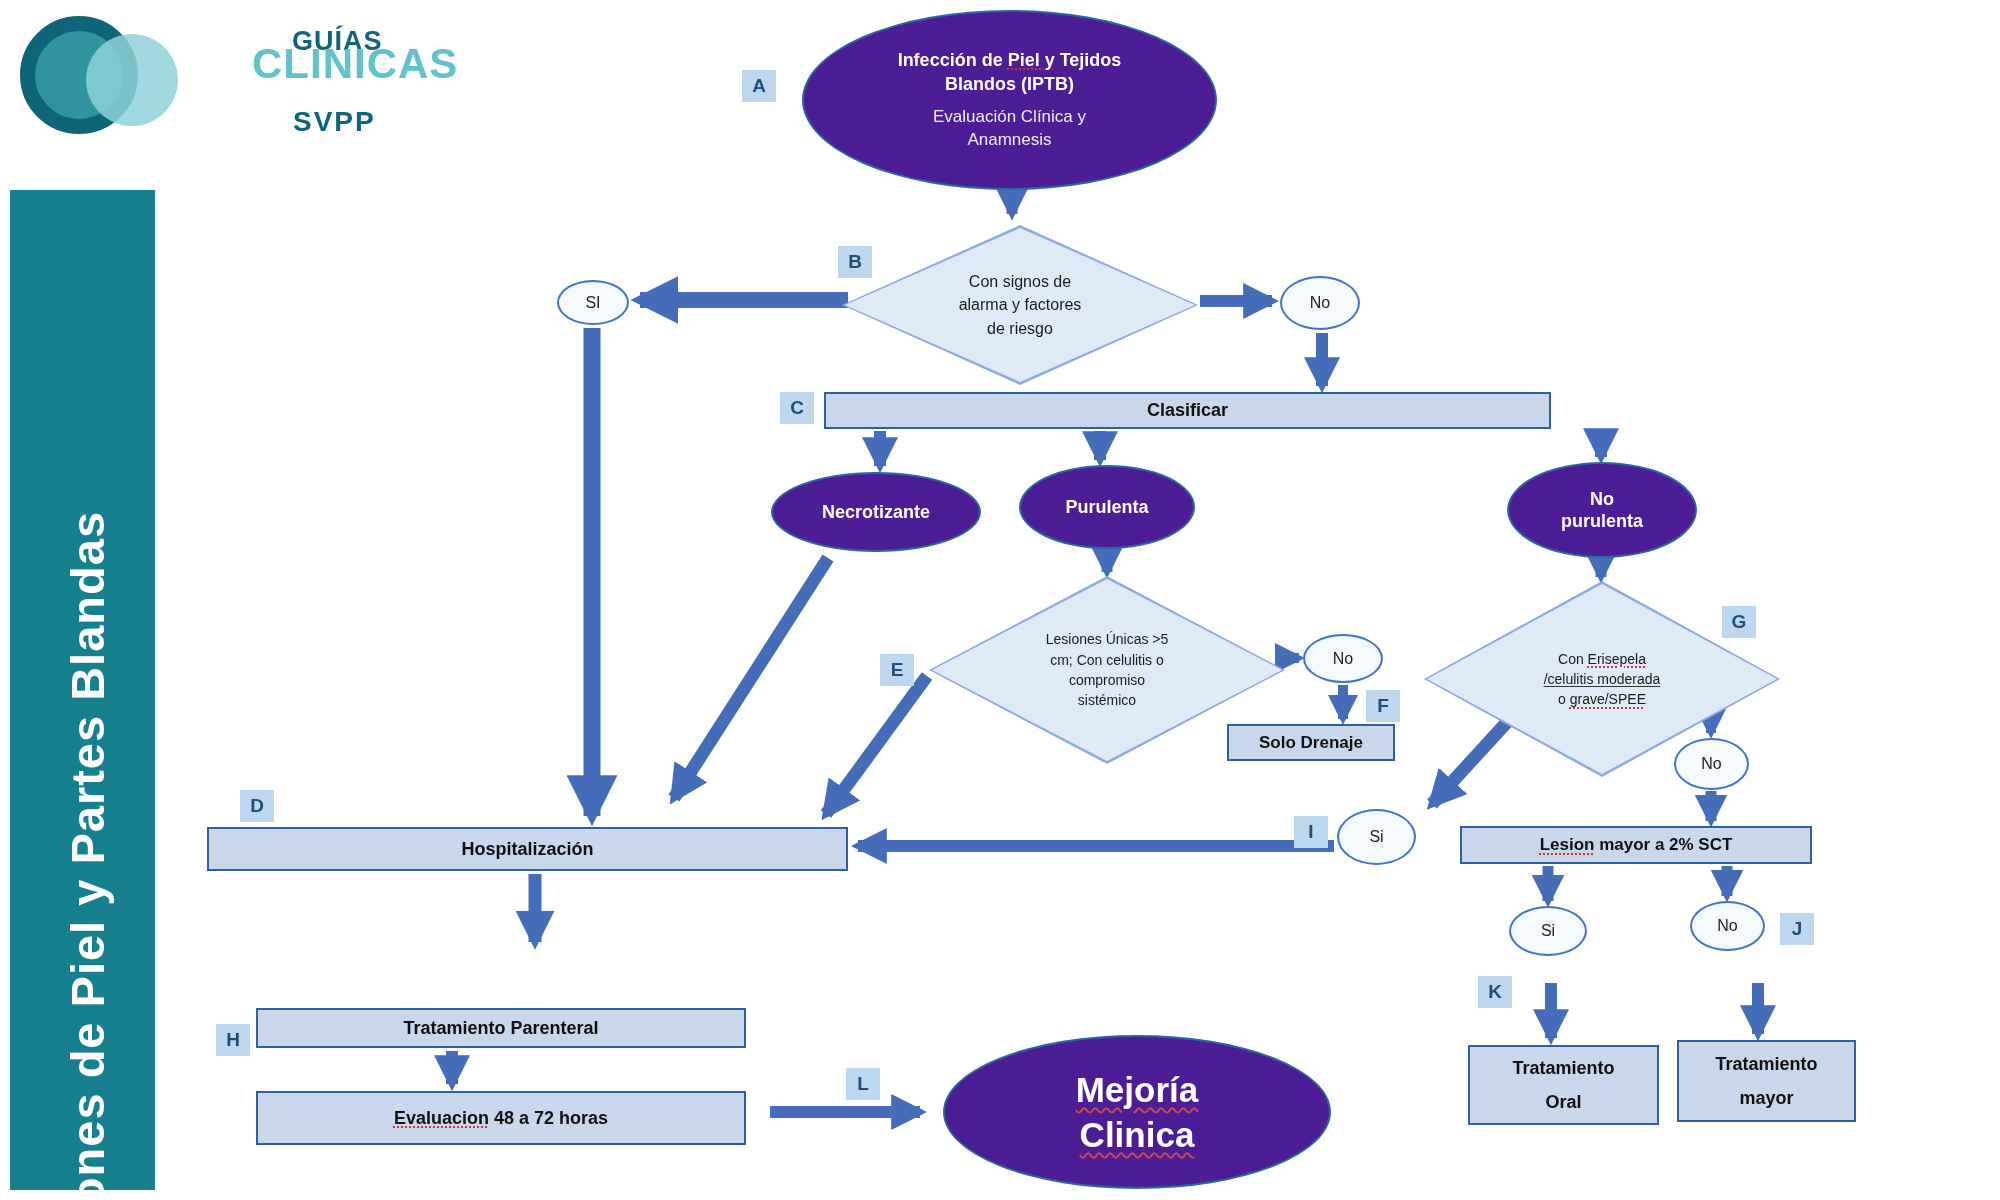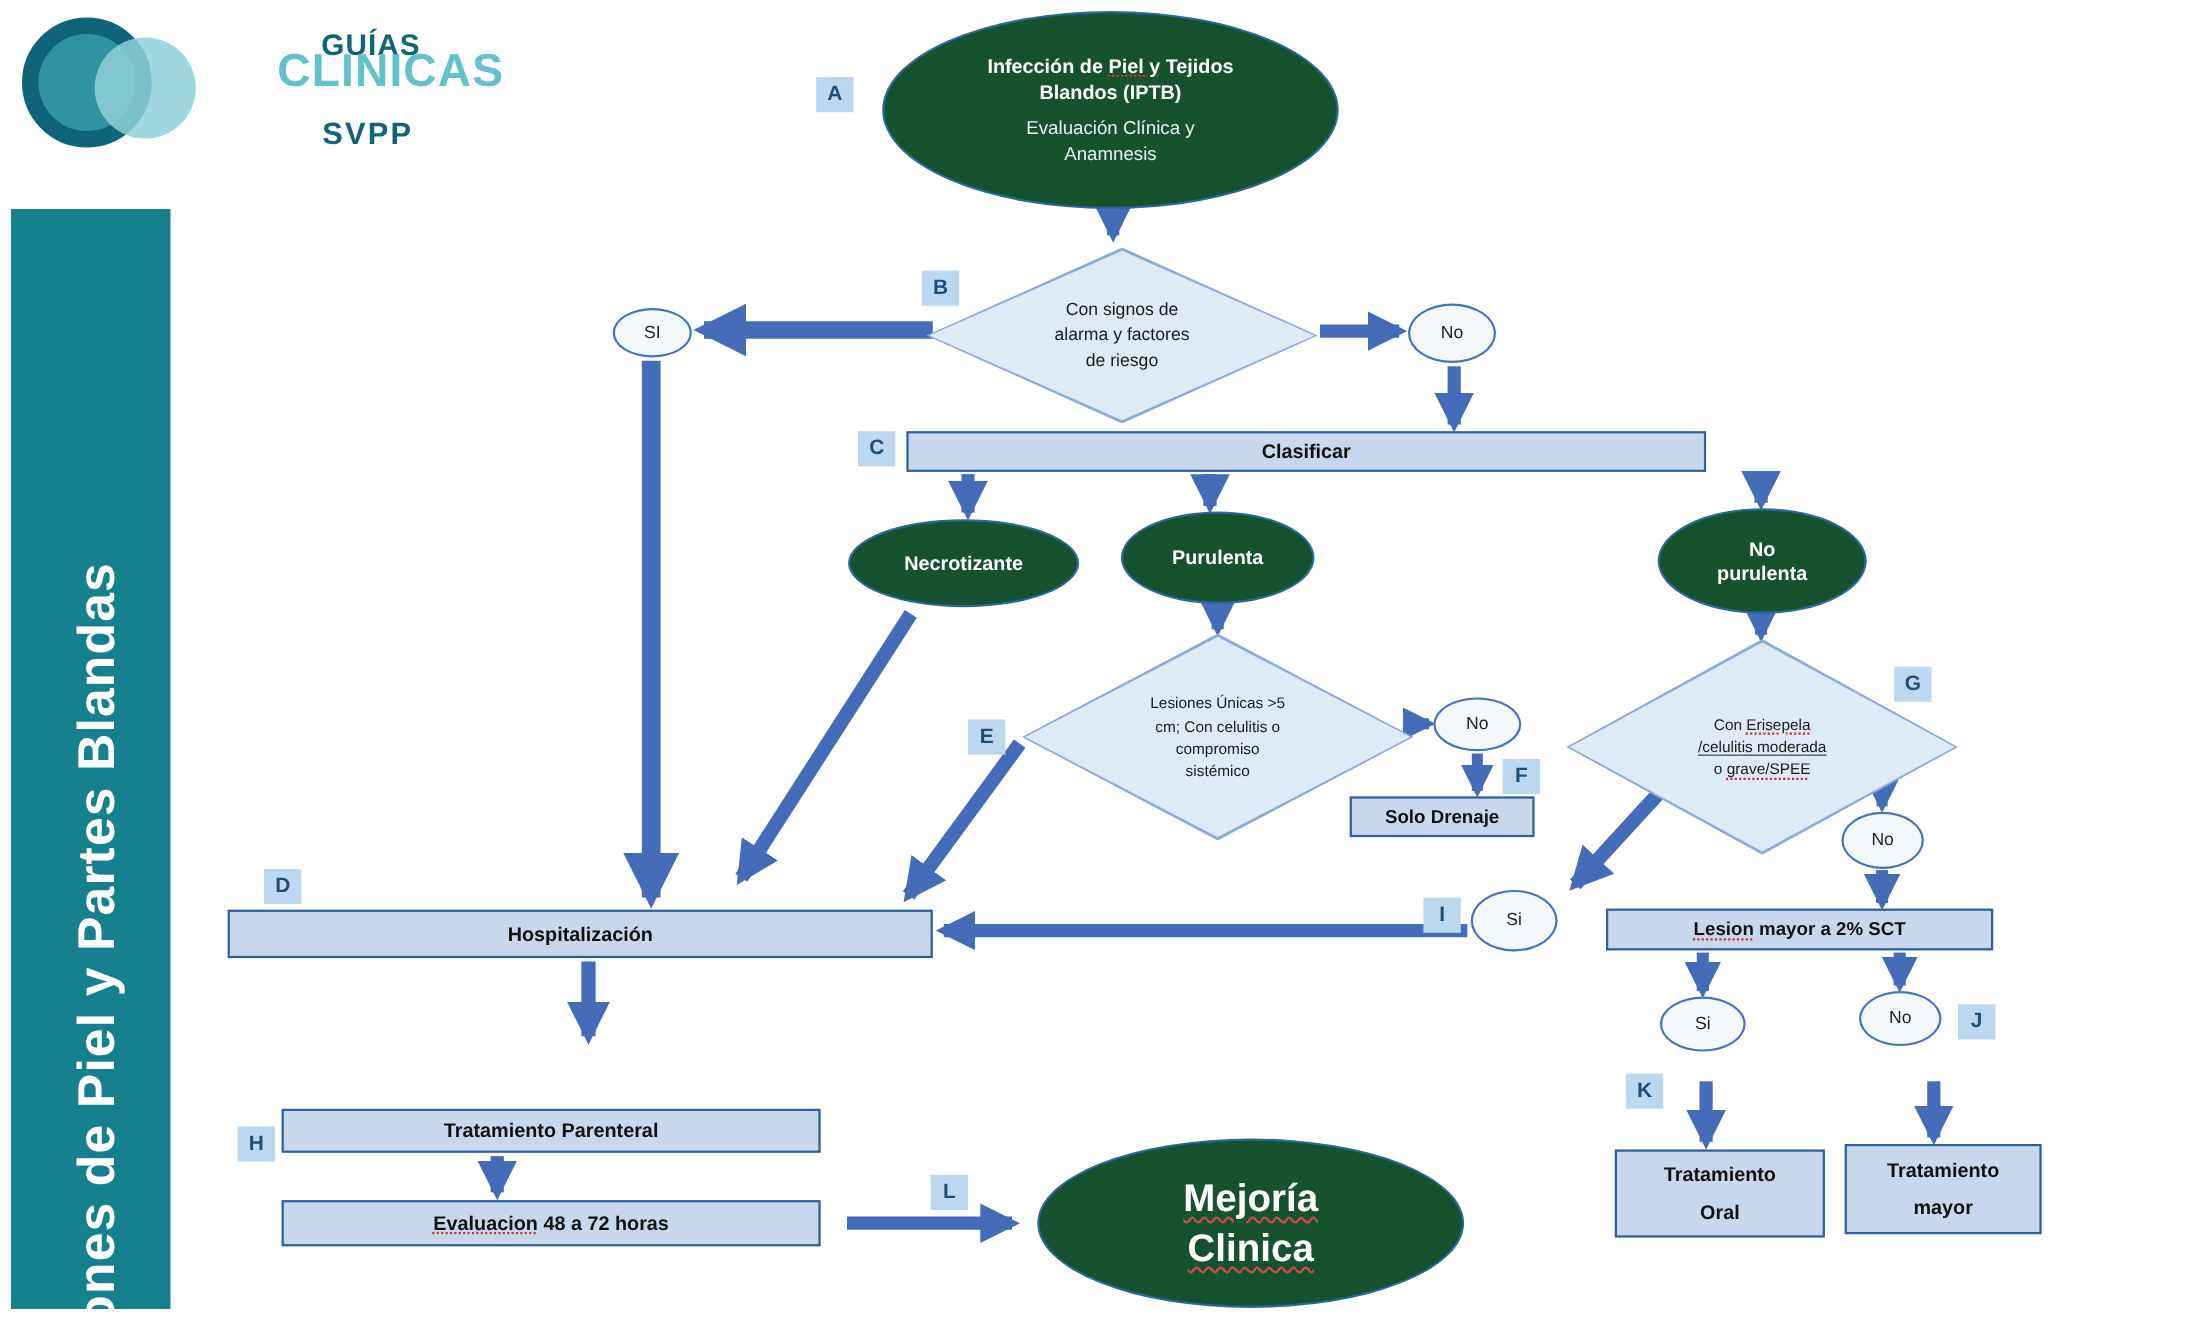--- a/index.html
+++ b/index.html
@@ -15,21 +15,21 @@
       background:#2f93a0; border:15px solid #0f6577; box-sizing:border-box; }
   .logo-circle2 { position:absolute; left:86px; top:34px; width:92px; height:92px; border-radius:50%;
       background:#8ed1d8; opacity:.85; }
   .logo-guias    { position:absolute; left:292px; top:14px;  font-size:27px; font-weight:bold; color:#0f6577; letter-spacing:1px;margin-top:12px; }
   .logo-clinicas { position:absolute; left:252px; top:40px;  font-size:42px; font-weight:bold; color:#62c1cb; letter-spacing:1px; }
   .logo-svpp     { position:absolute; left:293px; top:106px; font-size:28px; font-weight:bold; color:#0f6577; letter-spacing:2px; }
 
   
   .chip { position:absolute; width:34px; height:32px; background:#BDD7EE; color:#1F4E79;
       font-weight:bold; font-size:19px; display:flex; align-items:center; justify-content:center; }
-  .edark { position:absolute; background:#14532d; border:2px solid #2a669f; border-radius:50%; color:#fff;
+  .edark { position:absolute; background:#4c1d95; border:2px solid #2a669f; border-radius:50%; color:#fff;
       display:flex; flex-direction:column; align-items:center; justify-content:center; text-align:center; box-sizing:border-box; }
   .epill { position:absolute; background:#f4f9fd; border:2px solid #4472C4; border-radius:50%;
       display:flex; align-items:center; justify-content:center; font-size:16px; color:#222; box-sizing:border-box; }
   .box { position:absolute; background:#C9D7EC; border:2px solid #2E5F9E; display:flex; flex-direction:column;
       align-items:center; justify-content:center; font-weight:bold; font-size:17px; color:#111; box-sizing:border-box; text-align:center; }
   .diamond { position:absolute; }
   .diamond-bg   { position:absolute; inset:0; clip-path:polygon(50% 0,100% 50%,50% 100%,0 50%); background:#8EAADB; }
   .diamond-fill { position:absolute; inset:3px; clip-path:polygon(50% 0,100% 50%,50% 100%,0 50%); background:#DEEBF7; }
   .diamond-text { position:absolute; inset:0; display:flex; flex-direction:column; align-items:center;
       justify-content:center; text-align:center; font-size:14px; line-height:1.45; color:#1a1a1a; }
@@ -154,21 +154,21 @@
   <div class="box" style="left:1460px;top:826px;width:352px;height:38px;">
     <div><span class="sq">Lesion</span><span> mayor a 2% SCT</span></div>
   </div>
 
   <div class="epill" style="left:1509px;top:906px;width:78px;height:50px;">Si</div>
   <div class="epill" style="left:1690px;top:901px;width:75px;height:50px;">No</div>
 
   <div class="box" style="left:207px;top:827px;width:641px;height:44px;font-size:18px;">Hospitalización</div>
 
   <div class="box" style="left:256px;top:1008px;width:490px;height:40px;font-size:18px;">Tratamiento Parenteral</div>
-  <div class="box" style="left:256px;top:1091px;width:490px;height:42px;font-size:18px;">
+  <div class="box" style="left:256px;top:1091px;width:490px;height:54px;font-size:18px;">
     <div><span class="sq">Evaluacion</span><span> 48 a 72 horas</span></div>
   </div>
 
   <div class="box" style="left:1468px;top:1045px;width:191px;height:80px;font-size:18px;line-height:1.9;">
     <div>Tratamiento</div>
     <div>Oral</div>
   </div>
   <div class="box" style="left:1677px;top:1040px;width:179px;height:82px;font-size:18px;line-height:1.9;">
     <div>Tratamiento</div>
     <div>mayor</div>

